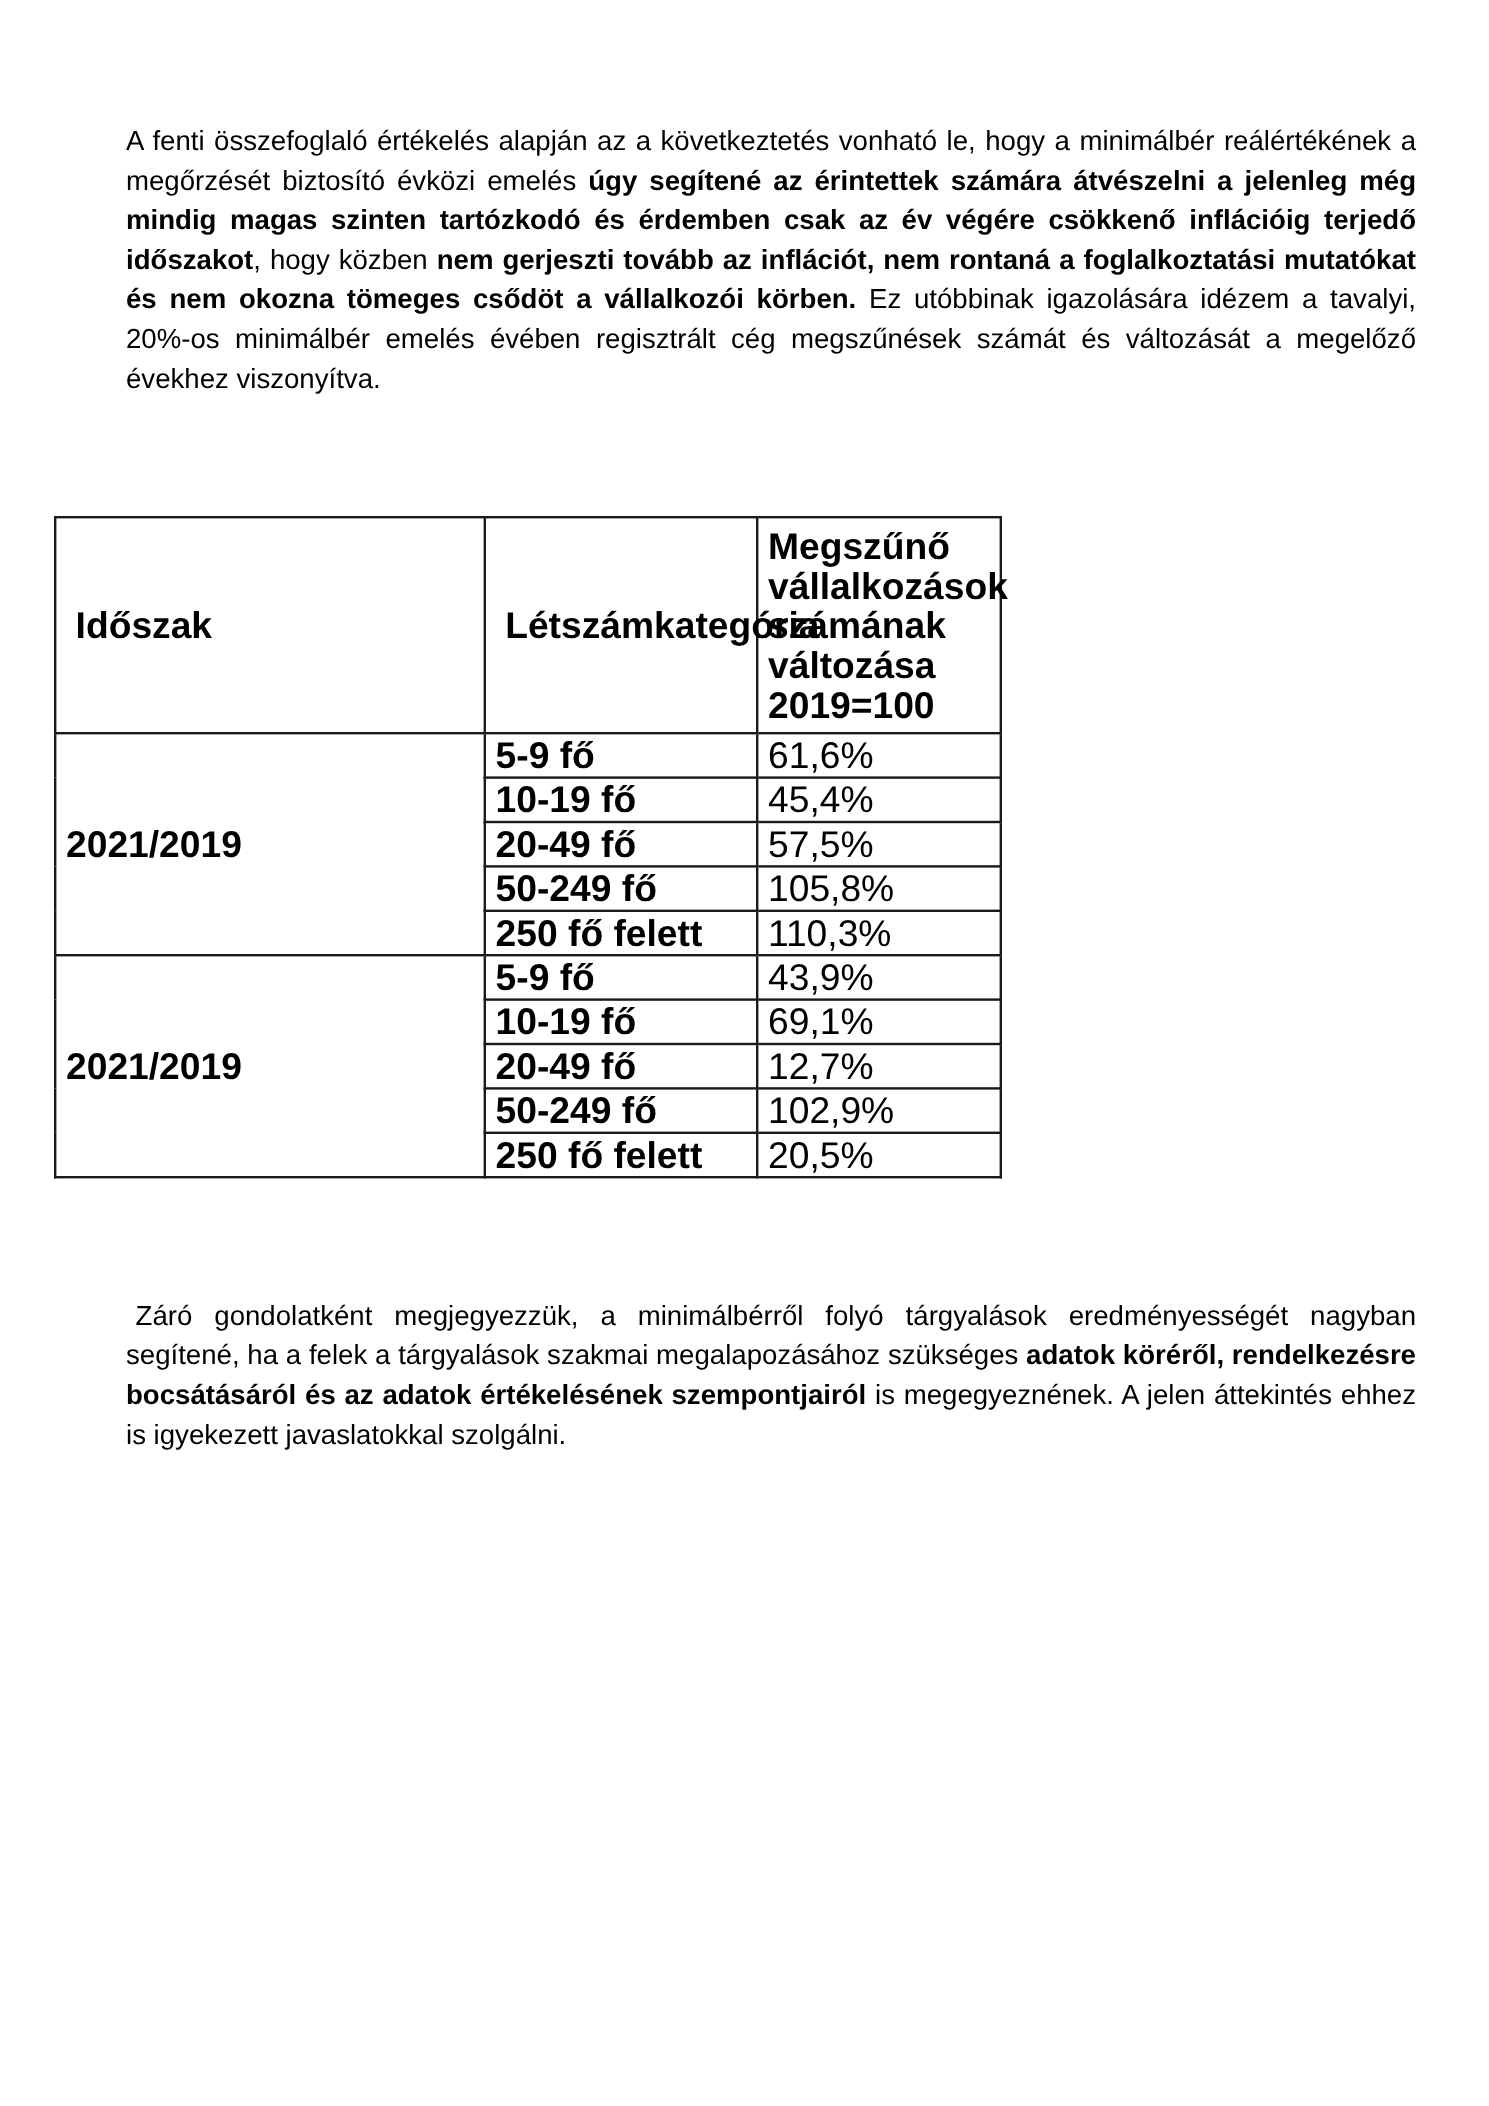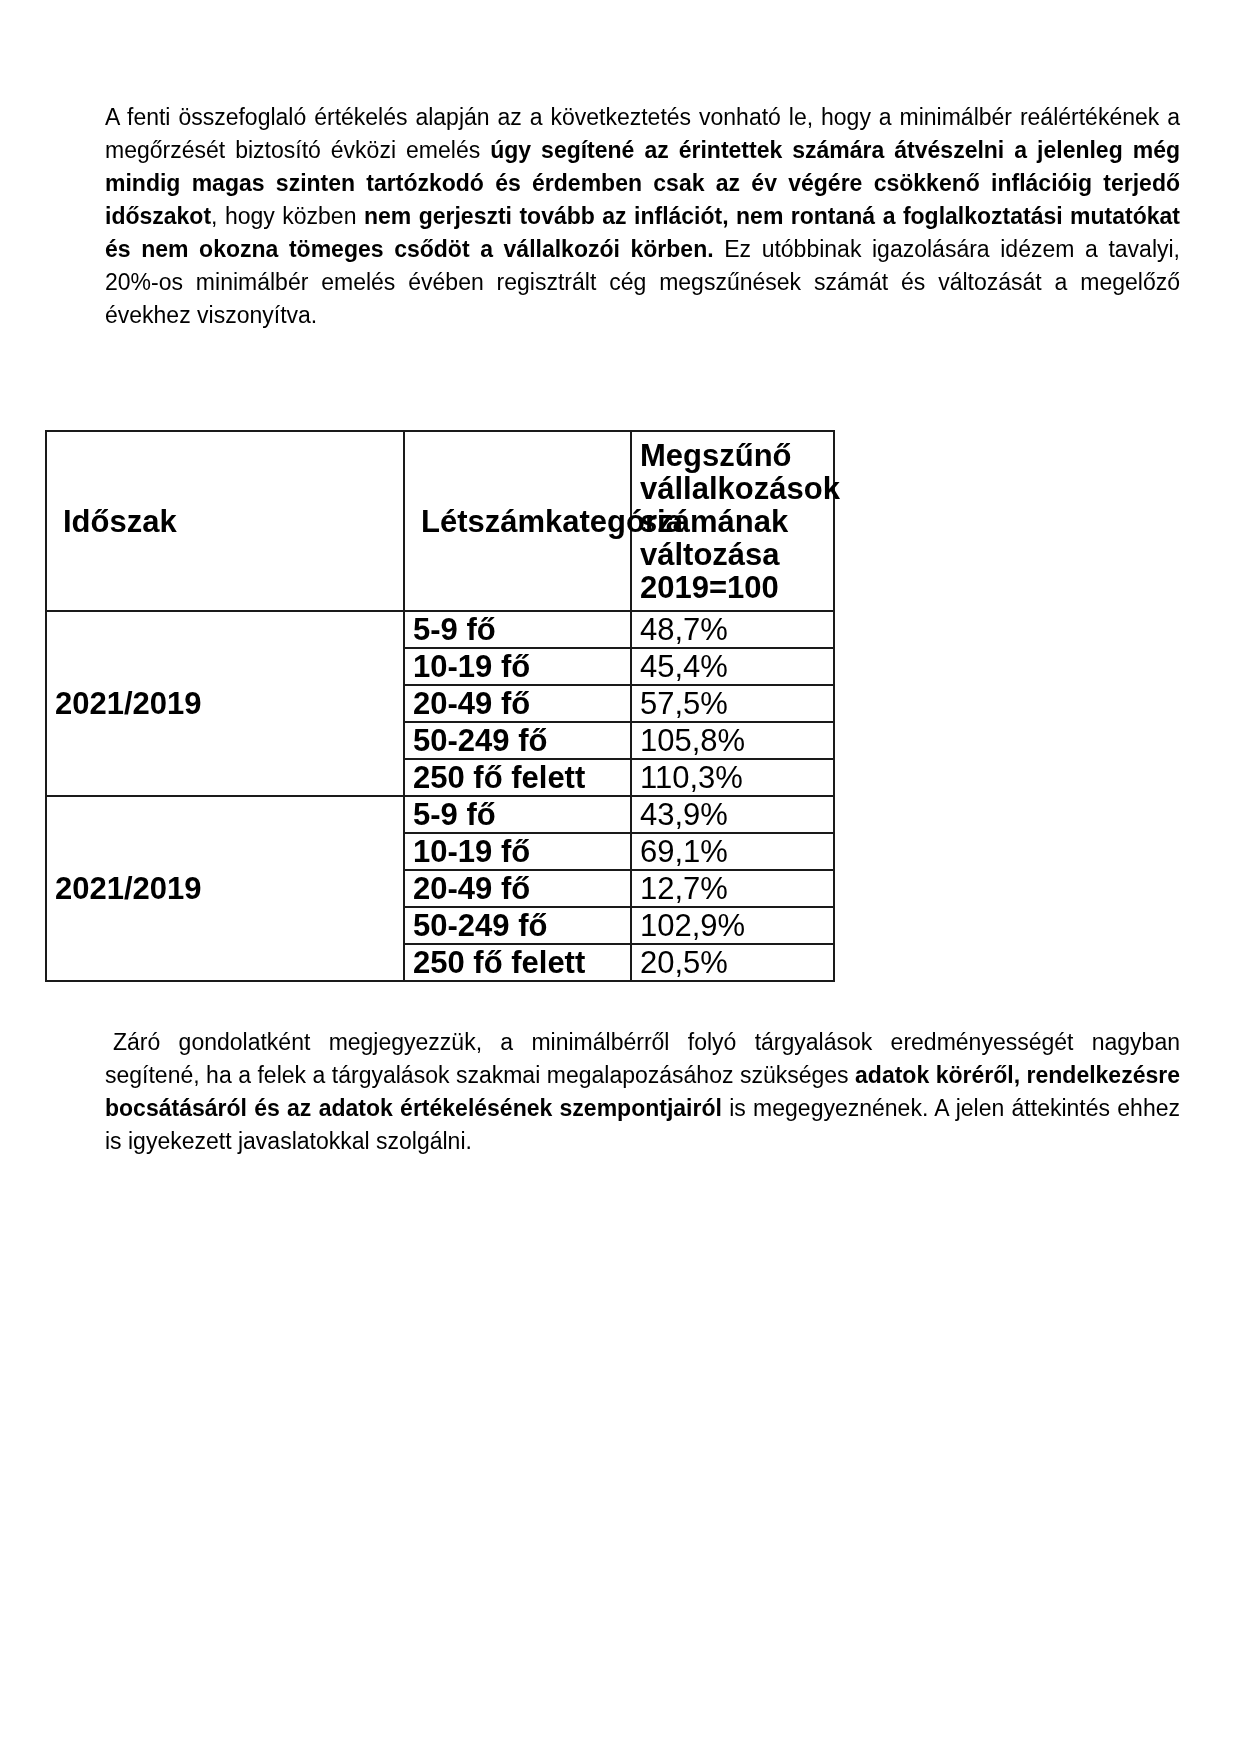--- a/index.html
+++ b/index.html
@@ -17,21 +17,21 @@
     font-size: 23px;
     line-height: 33px;
     overflow: hidden;
   }
   .para {
     margin-left: 105px;
     width: 1075px;
     text-align: justify;
   }
   .para.p1 { padding-top: 101px; }
-  .para.p2 { margin-top: 44px; text-indent: 8px; }
+  .para.p2 { margin-top: 98px; text-indent: 8px; }
   .b { font-weight: bold; }
 
   table.closure-table {
     border-collapse: collapse;
     table-layout: fixed;
     margin-left: 45px;
     margin-top: 98px;
     width: 788px;
   }
   table.closure-table col.c1 { width: 358px; }
@@ -73,21 +73,21 @@
       <tr class="header-row">
         <th class="col-h nowrap">Időszak</th>
         <th class="col-h nowrap">Létszámkategória</th>
         <th class="col-h">Megszűnő vállalkozások számának változása 2019=100</th>
       </tr>
     </thead>
     <tbody>
       <tr class="data-row">
         <td class="period" rowspan="5">2021/2019</td>
         <td class="cat">5-9 fő</td>
-        <td class="val">48,7%</td>
+        <td class="val">61,6%</td>
       </tr>
       <tr class="data-row">
         <td class="cat">10-19 fő</td>
         <td class="val">45,4%</td>
       </tr>
       <tr class="data-row">
         <td class="cat">20-49 fő</td>
         <td class="val">57,5%</td>
       </tr>
       <tr class="data-row">

